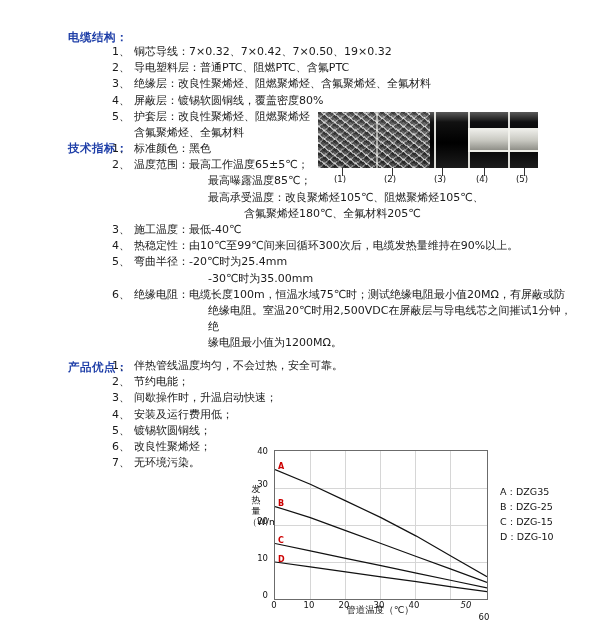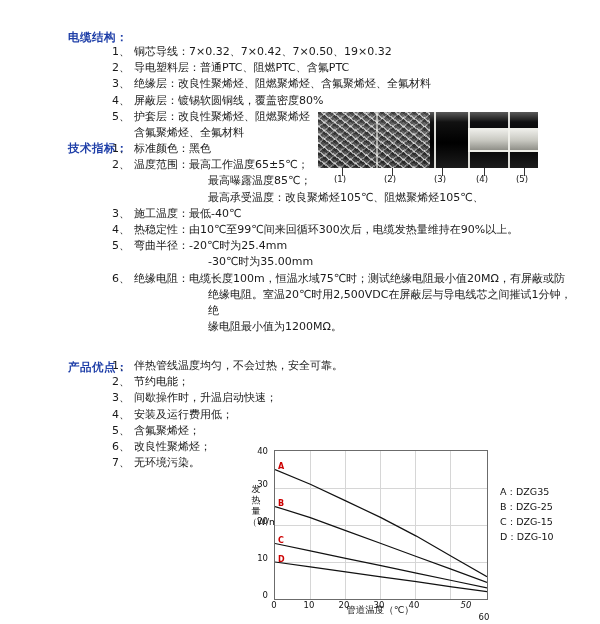--- a/index.html
+++ b/index.html
@@ -153,20 +153,21 @@
     <div class="row">
       <span class="num">1、</span>
       <span class="txt">标准颜色：黑色</span>
     </div>
     <div class="row">
       <span class="num">2、</span>
       <span class="txt">温度范围：最高工作温度65±5℃；</span>
     </div>
     <div class="cont" style="padding-left:96px;">最高曝露温度85℃；</div>
     <div class="cont" style="padding-left:96px;">最高承受温度：改良聚烯烃105℃、阻燃聚烯烃105℃、</div>
+    <div class="cont" style="padding-left:132px;">含氟聚烯烃180℃、全氟材料205℃</div>
     <div class="row">
       <span class="num">3、</span>
       <span class="txt">施工温度：最低-40℃</span>
     </div>
     <div class="row">
       <span class="num">4、</span>
       <span class="txt">热稳定性：由10℃至99℃间来回循环300次后，电缆发热量维持在90%以上。</span>
     </div>
     <div class="row">
       <span class="num">5、</span>
@@ -194,21 +195,21 @@
     <div class="row">
       <span class="num">3、</span>
       <span class="txt">间歇操作时，升温启动快速；</span>
     </div>
     <div class="row">
       <span class="num">4、</span>
       <span class="txt">安装及运行费用低；</span>
     </div>
     <div class="row">
       <span class="num">5、</span>
-      <span class="txt">含氟聚烯烃；</span>
+      <span class="txt">镀锡软圆铜线；</span>
     </div>
     <div class="row">
       <span class="num">6、</span>
       <span class="txt">改良性聚烯烃；</span>
     </div>
     <div class="row">
       <span class="num">7、</span>
       <span class="txt">无环境污染。</span>
     </div>
   </div>

